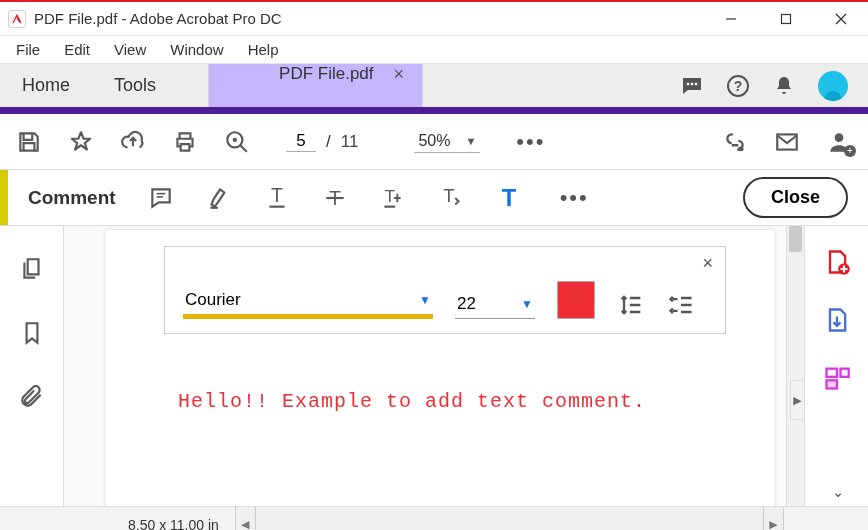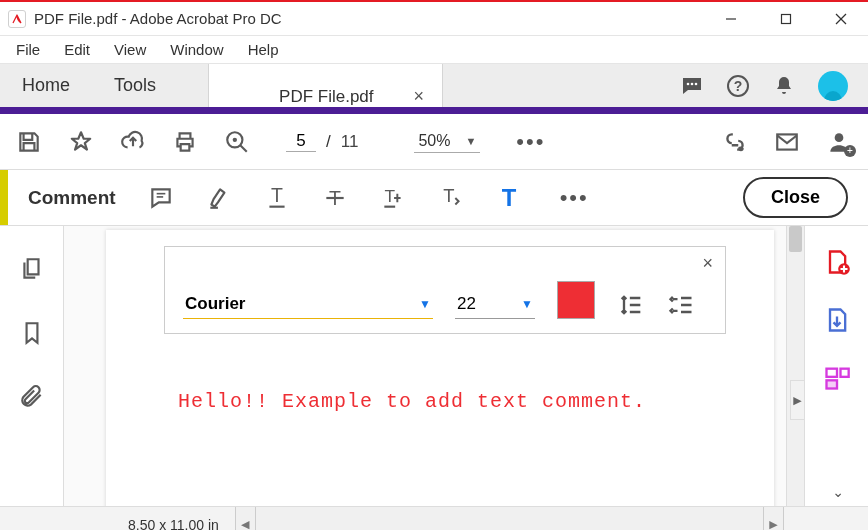--- a/index.html
+++ b/index.html
@@ -17,21 +17,21 @@
   
   .accent { height: 2px; background: #e41b24; }
 
   
   .menubar { height: 28px; display: flex; align-items: center; padding: 0 6px; gap: 4px; font-size: 15px; border-bottom: 1px solid #e5e5e5; }
   .menuitem { padding: 8px 10px; color: #333; cursor: pointer; }
 
   
   .navtabs { height: 50px; background: #ededed; display: flex; align-items: stretch; border-bottom: 7px solid #4c1d95; }
   .navtab { padding: 0 22px; display: flex; align-items: center; font-size: 18px; color: #333; cursor: pointer; }
-  .doctab { background: #ffffff; border-right: 1px solid #d5d5d5; border-left: 1px solid #d5d5d5; padding: 0 18px 0 70px; display: flex; align-items: flex-end; gap: 40px; font-size: 17px; color: #333; position: relative; margin-left: 30px; }
+  .doctab { background: #c4b5fd; border-right: 1px solid #d5d5d5; border-left: 1px solid #d5d5d5; padding: 0 18px 0 70px; display: flex; align-items: flex-start; gap: 20px; font-size: 17px; color: #333; position: relative; margin-left: 30px; }
   .doctab .closex { font-size: 18px; color: #555; cursor: pointer; }
   .navright { margin-left: auto; display: flex; align-items: center; gap: 22px; padding-right: 20px; }
   .navicon { width: 24px; height: 24px; cursor: pointer; color: #555; display:flex; align-items:center; justify-content:center;}
   .avatar { width: 30px; height: 30px; border-radius: 50%; background: #1cc0e8; position: relative; overflow: hidden; }
   .avatar::after { content: ""; position: absolute; bottom: 0; left: 6px; width: 18px; height: 10px; background: #0aa6cd; border-radius: 50% 50% 0 0 / 100% 100% 0 0; }
 
   
   .toolbar { height: 56px; display: flex; align-items: center; padding: 0 16px; gap: 26px; border-bottom: 1px solid #ddd; }
   .ticon { width: 26px; height: 26px; color: #5a5a5a; cursor: pointer; display:flex; align-items:center; justify-content:center; }
   .pagectrl { display: flex; align-items: center; gap: 10px; font-size: 17px; color: #333; margin-left: 10px; }
@@ -64,21 +64,21 @@
   .rchev { position:absolute; right: 24px; bottom: 30px; color:#555; font-size:14px; }
 
   .docarea { flex: 1; background: #fafafa; position: relative; overflow: hidden; }
   .vscroll { position: absolute; right: 0; top: 0; bottom: 0; width: 18px; background: #f0f0f0; border-left: 1px solid #ddd; }
   .vscroll .thumb { position: absolute; left: 2px; right: 2px; top: 0; height: 26px; background: #c9c9c9; border-radius: 2px; }
 
   .page { position: absolute; left: 42px; right: 30px; top: 4px; bottom: -40px; background: #fff; box-shadow: 0 0 4px rgba(0,0,0,0.15); }
 
   .fmtbar { position: absolute; left: 58px; right: 48px; top: 16px; height: 88px; background: #fff; border: 1px solid #ccc; display: flex; align-items: flex-end; padding: 0 18px 14px 18px; gap: 22px; }
   .fmtbar .closefmt { position: absolute; top: 6px; right: 12px; font-size: 18px; color: #555; cursor: pointer; }
-  .fontsel { border: none; border-bottom: 1px solid #eab308; width: 250px; font-size: 17px; padding: 4px 2px; display: flex; justify-content: space-between; align-items: center; cursor: pointer; font-weight: bold; }
+  .fontsel { border: none; border-bottom: 5px solid #eab308; width: 250px; font-size: 17px; padding: 4px 2px; display: flex; justify-content: space-between; align-items: center; cursor: pointer; }
   .sizesel { border: none; border-bottom: 1px solid #999; width: 80px; font-size: 17px; padding: 4px 2px; display: flex; justify-content: space-between; align-items: center; cursor: pointer; }
   .fontsel .chev, .sizesel .chev { color: #1473e6; font-size: 12px; }
   .colorswatch { width: 38px; height: 38px; background: #ee2e34; border: 1px solid #aaa; cursor: pointer; }
   .spacingicon { width: 28px; height: 28px; color: #555; cursor: pointer; }
 
   .sampletext { position: absolute; left: 72px; top: 160px; font-family: "Courier New", monospace; font-size: 20px; color: #ee2e34; letter-spacing: 1px; white-space: nowrap; }
 
   
   .statusbar { height: 36px; background: #f3f3f3; border-top: 1px solid #ddd; display: flex; align-items: center; font-size: 14px; color: #333; }
   .statusbar .dims { padding: 0 16px 0 128px; }

